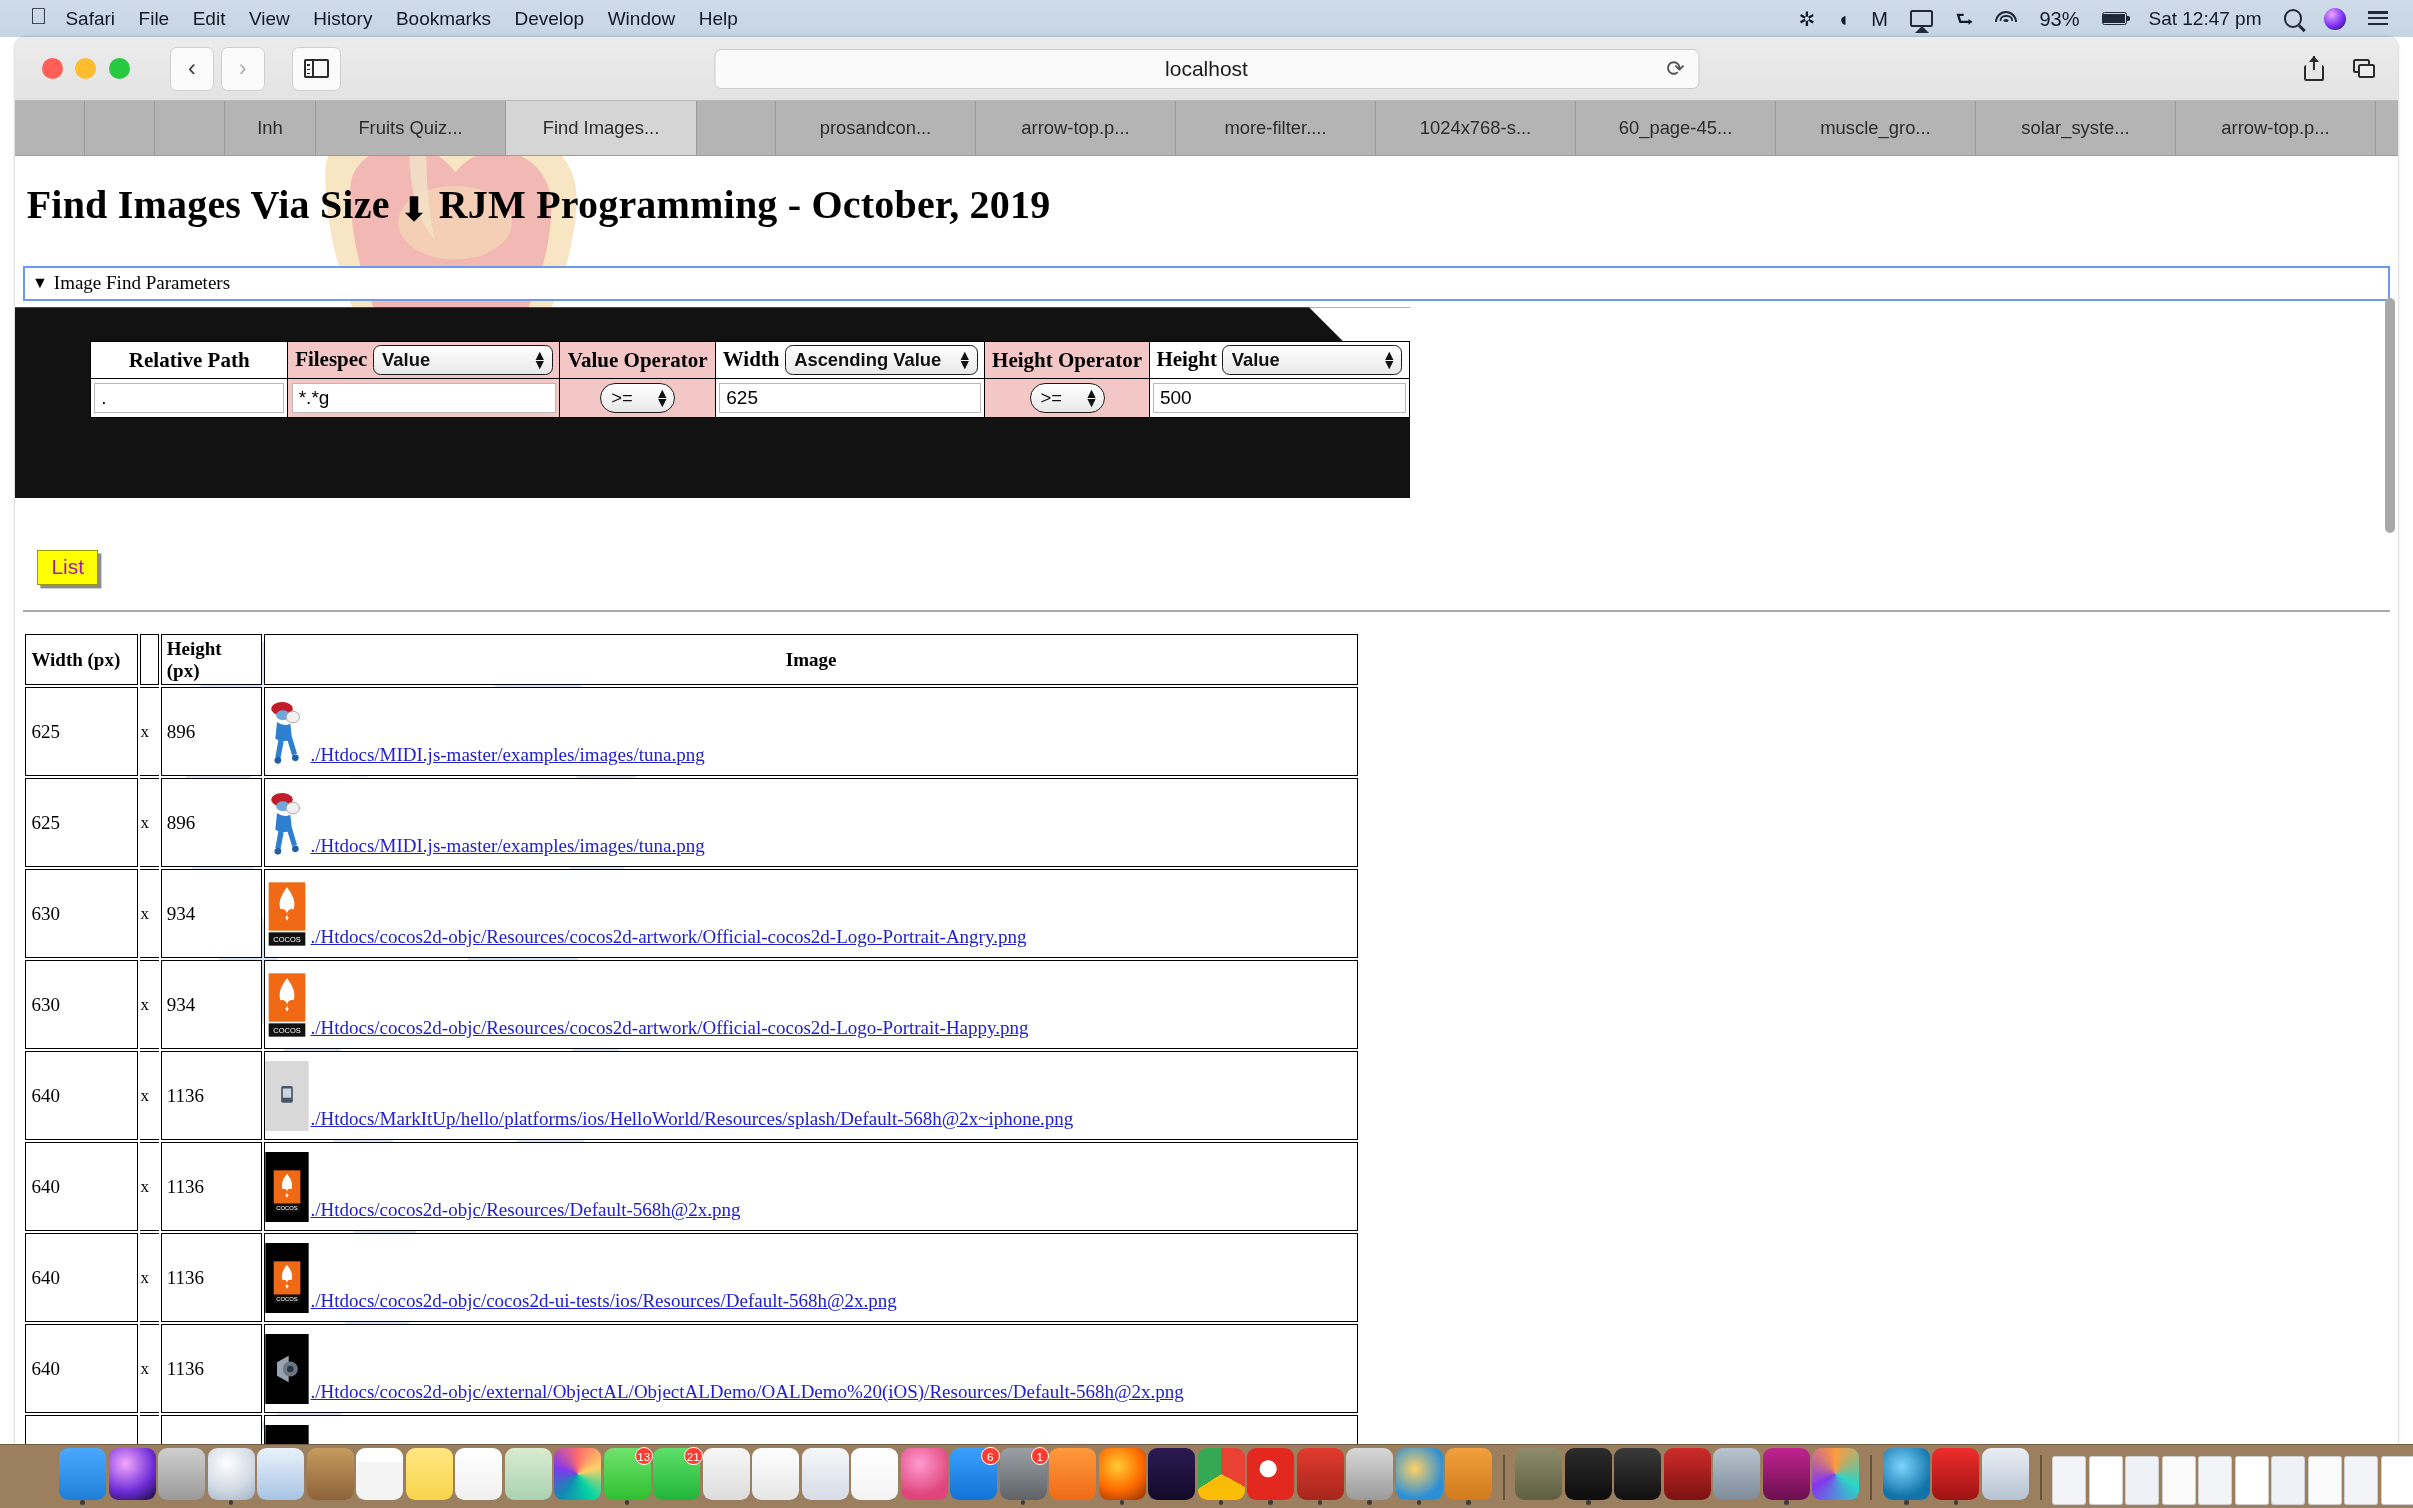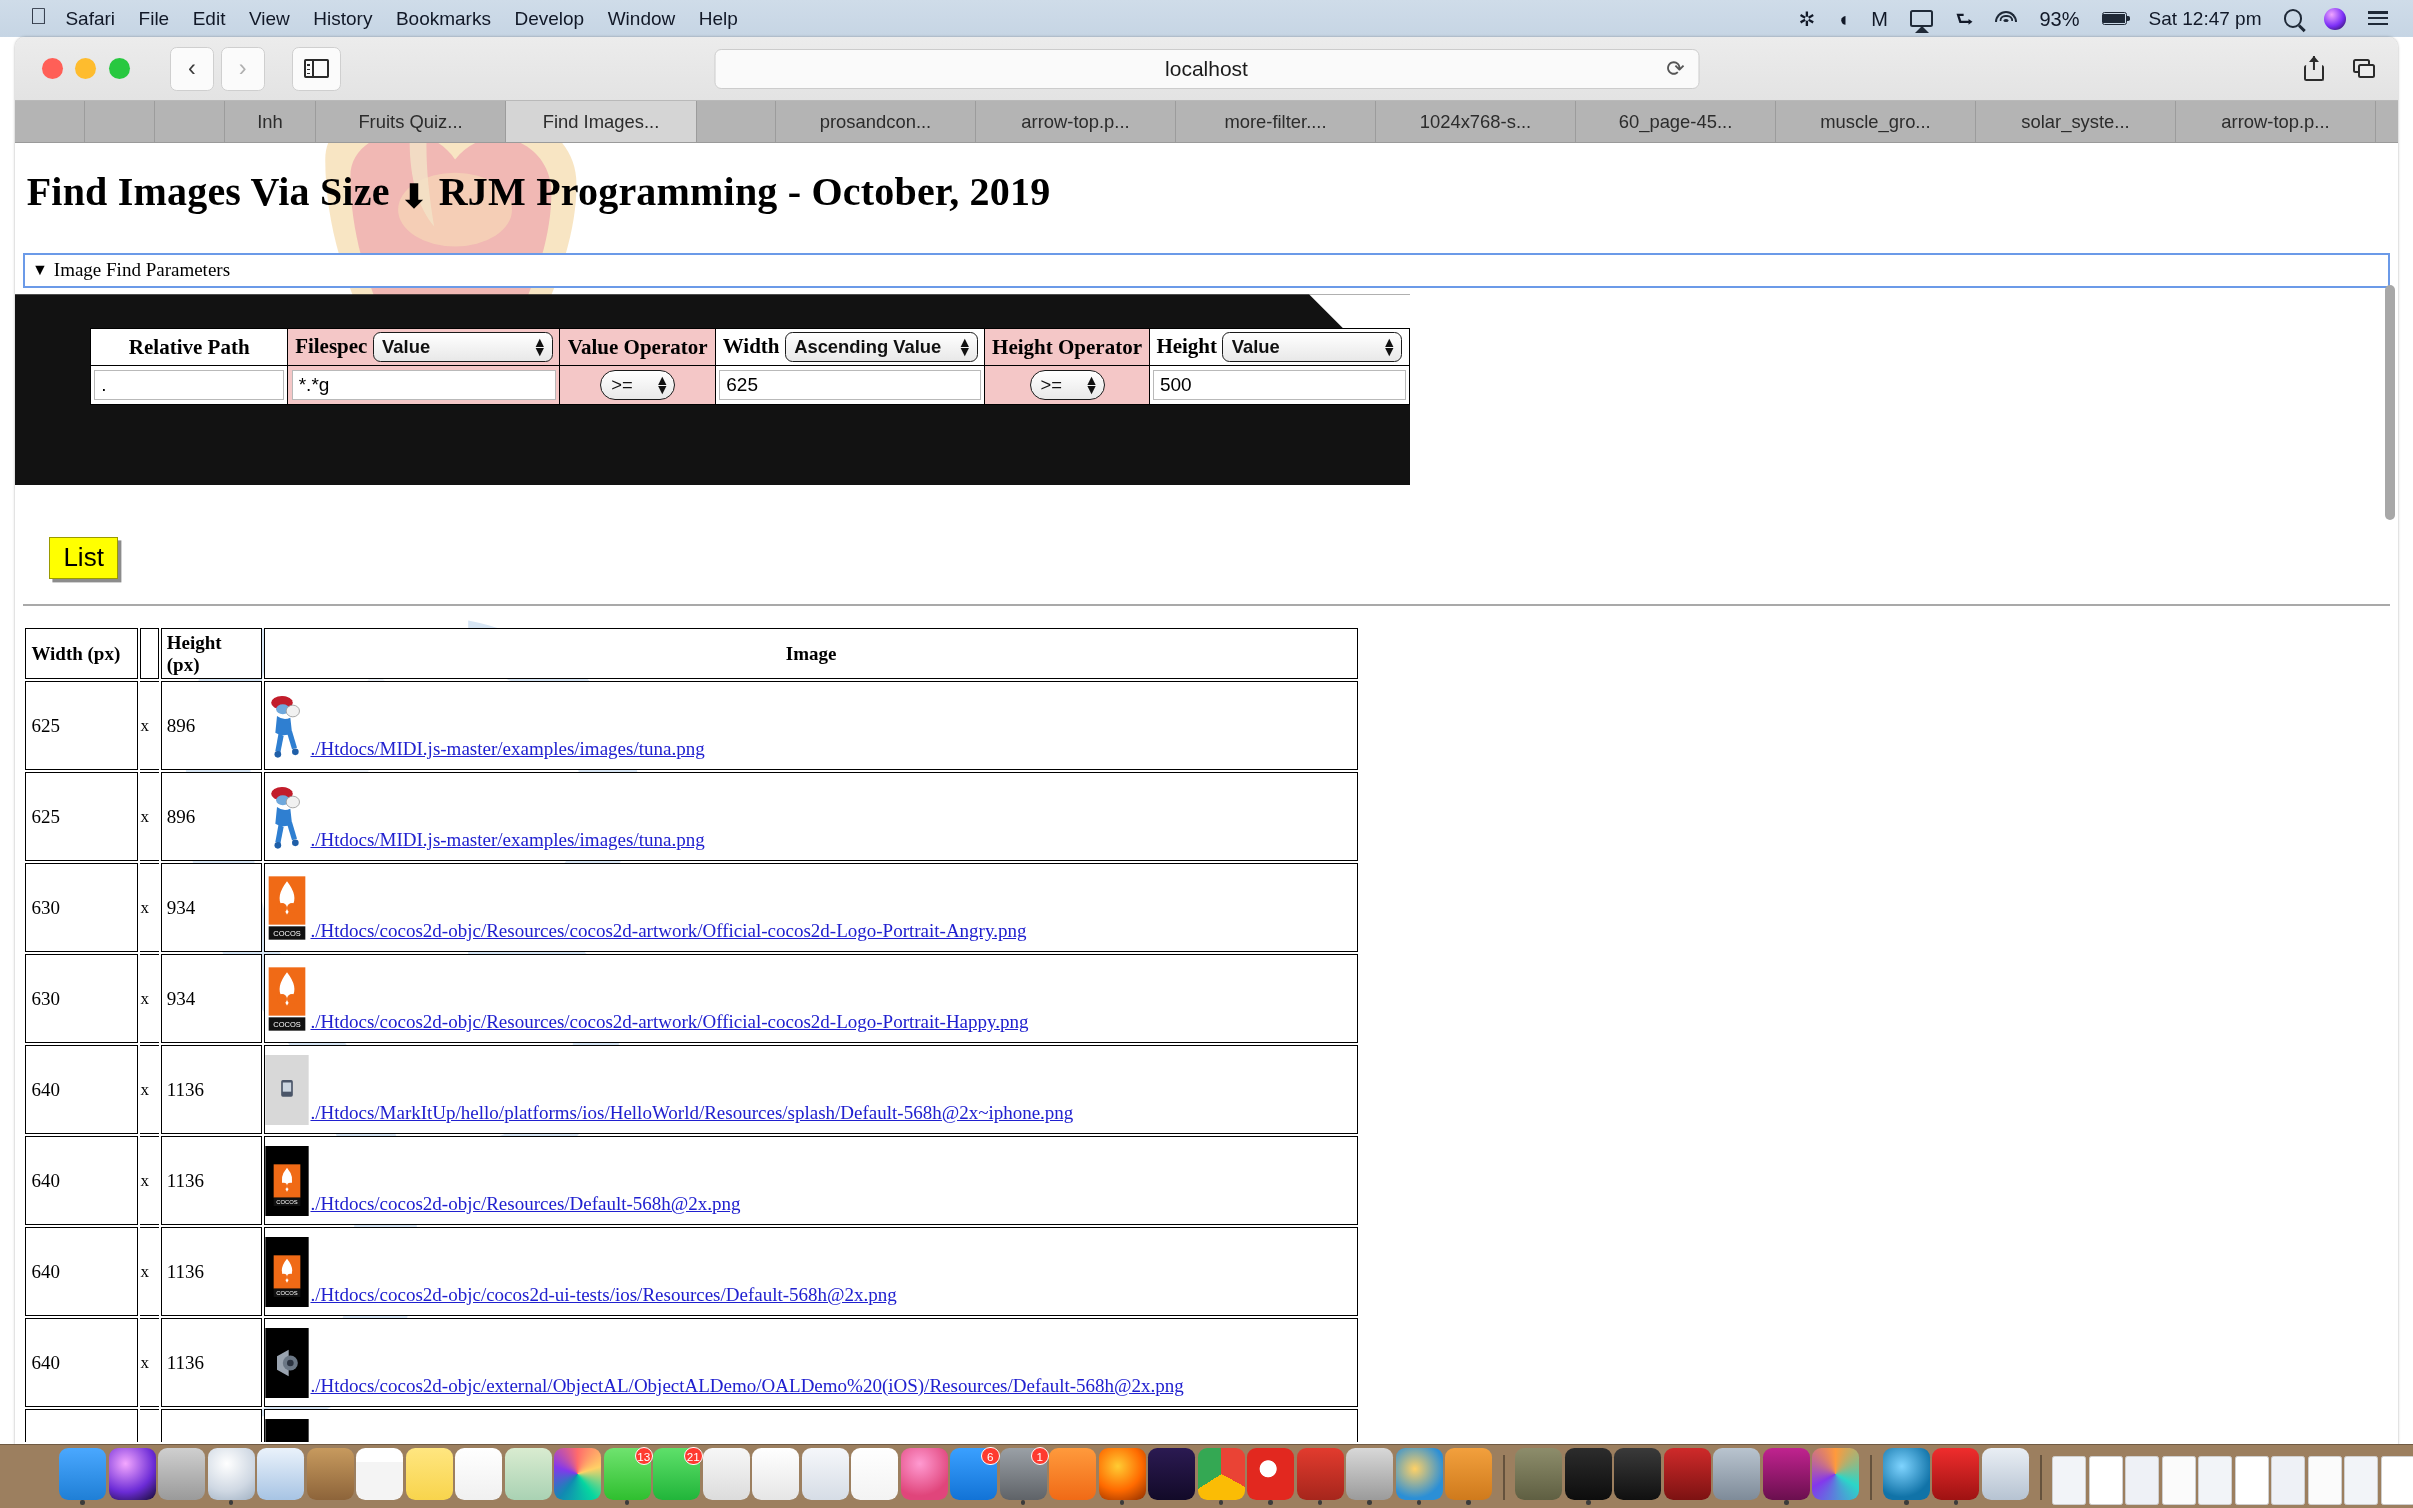--- a/index.html
+++ b/index.html
@@ -105,21 +105,21 @@
   .share-ic .box{position:absolute;bottom:0;left:0;width:20px;height:16px;border:2.1px solid #2b2b2b;border-radius:2.5px;border-top:none;}
   .share-ic .arr{position:absolute;top:0;left:50%;transform:translateX(-50%);width:2.1px;height:14.2px;background:#2b2b2b;}
   .share-ic .arr:before{content:"";position:absolute;top:0;left:-4.2px;border-left:5px solid transparent;border-right:5px solid transparent;border-bottom:6.7px solid #2b2b2b;}
   .tabs-ic{display:inline-block;width:23.5px;height:20px;position:relative;}
   .tabs-ic b{position:absolute;border:2.1px solid #2b2b2b;border-radius:2.5px;width:17px;height:14.2px;}
   .tabs-ic b:nth-child(1){left:0;top:0;}
   .tabs-ic b:nth-child(2){left:5.9px;top:5px;background:#ececec;}
 
   
   #tabstrip {
-    height: 42px; display: flex; align-items: stretch;
+    height: 55px; display: flex; align-items: stretch;
     background: #b91c1c; border-bottom: 0.8px solid #9a9a9a;
     overflow: hidden;
     justify-content: space-between;
   }
   .tab {
     display:flex; align-items:center; justify-content:center;
     border-right: 0.8px solid #9c9c9c;
     font-size: 18.4px; color: #2c2c2c;
     background: #b4b4b4;
     white-space: nowrap; overflow: hidden; padding: 0 5px;
@@ -206,24 +206,24 @@
     background: linear-gradient(180deg,#ffffff 0%, #e8e8e8 100%);
     height: 30px; padding: 0 5px 0 8.4px;
     font-family:"Liberation Sans", sans-serif; font-size: 18.4px; color:#111;
   }
   .selbox .arrows { display:flex; flex-direction:column; line-height:.62; margin-left: 8.4px; font-size: 14.2px;}
   .selbox.small { border-radius: 15px; padding: 0 5px 0 10px; }
 
   
   #listbtn {
     position: relative;
-    margin: 52px 0 0 34px;
+    margin: 52px 0 0 22px;
     display:inline-flex; align-items:center; justify-content:center;
-    background: #ffff00; color:#000000;
-    font-family: "Liberation Sans", sans-serif; font-size: 26px;
+    background: #ffff00; color:#a21caf;
+    font-family: "Liberation Sans", sans-serif; font-size: 21px;
     border: 1.7px solid #9a9a00;
     box-shadow: 3.4px 3.4px 0 rgba(0,0,0,.45);
     padding: 3.4px 13.4px 5px 13.4px;
   }
   #hr1 {
     position:relative; margin: 25px 8.4px 0 8.4px; height: 2.5px;
     background: #a9a9a9; border:0;
   }
 
   

